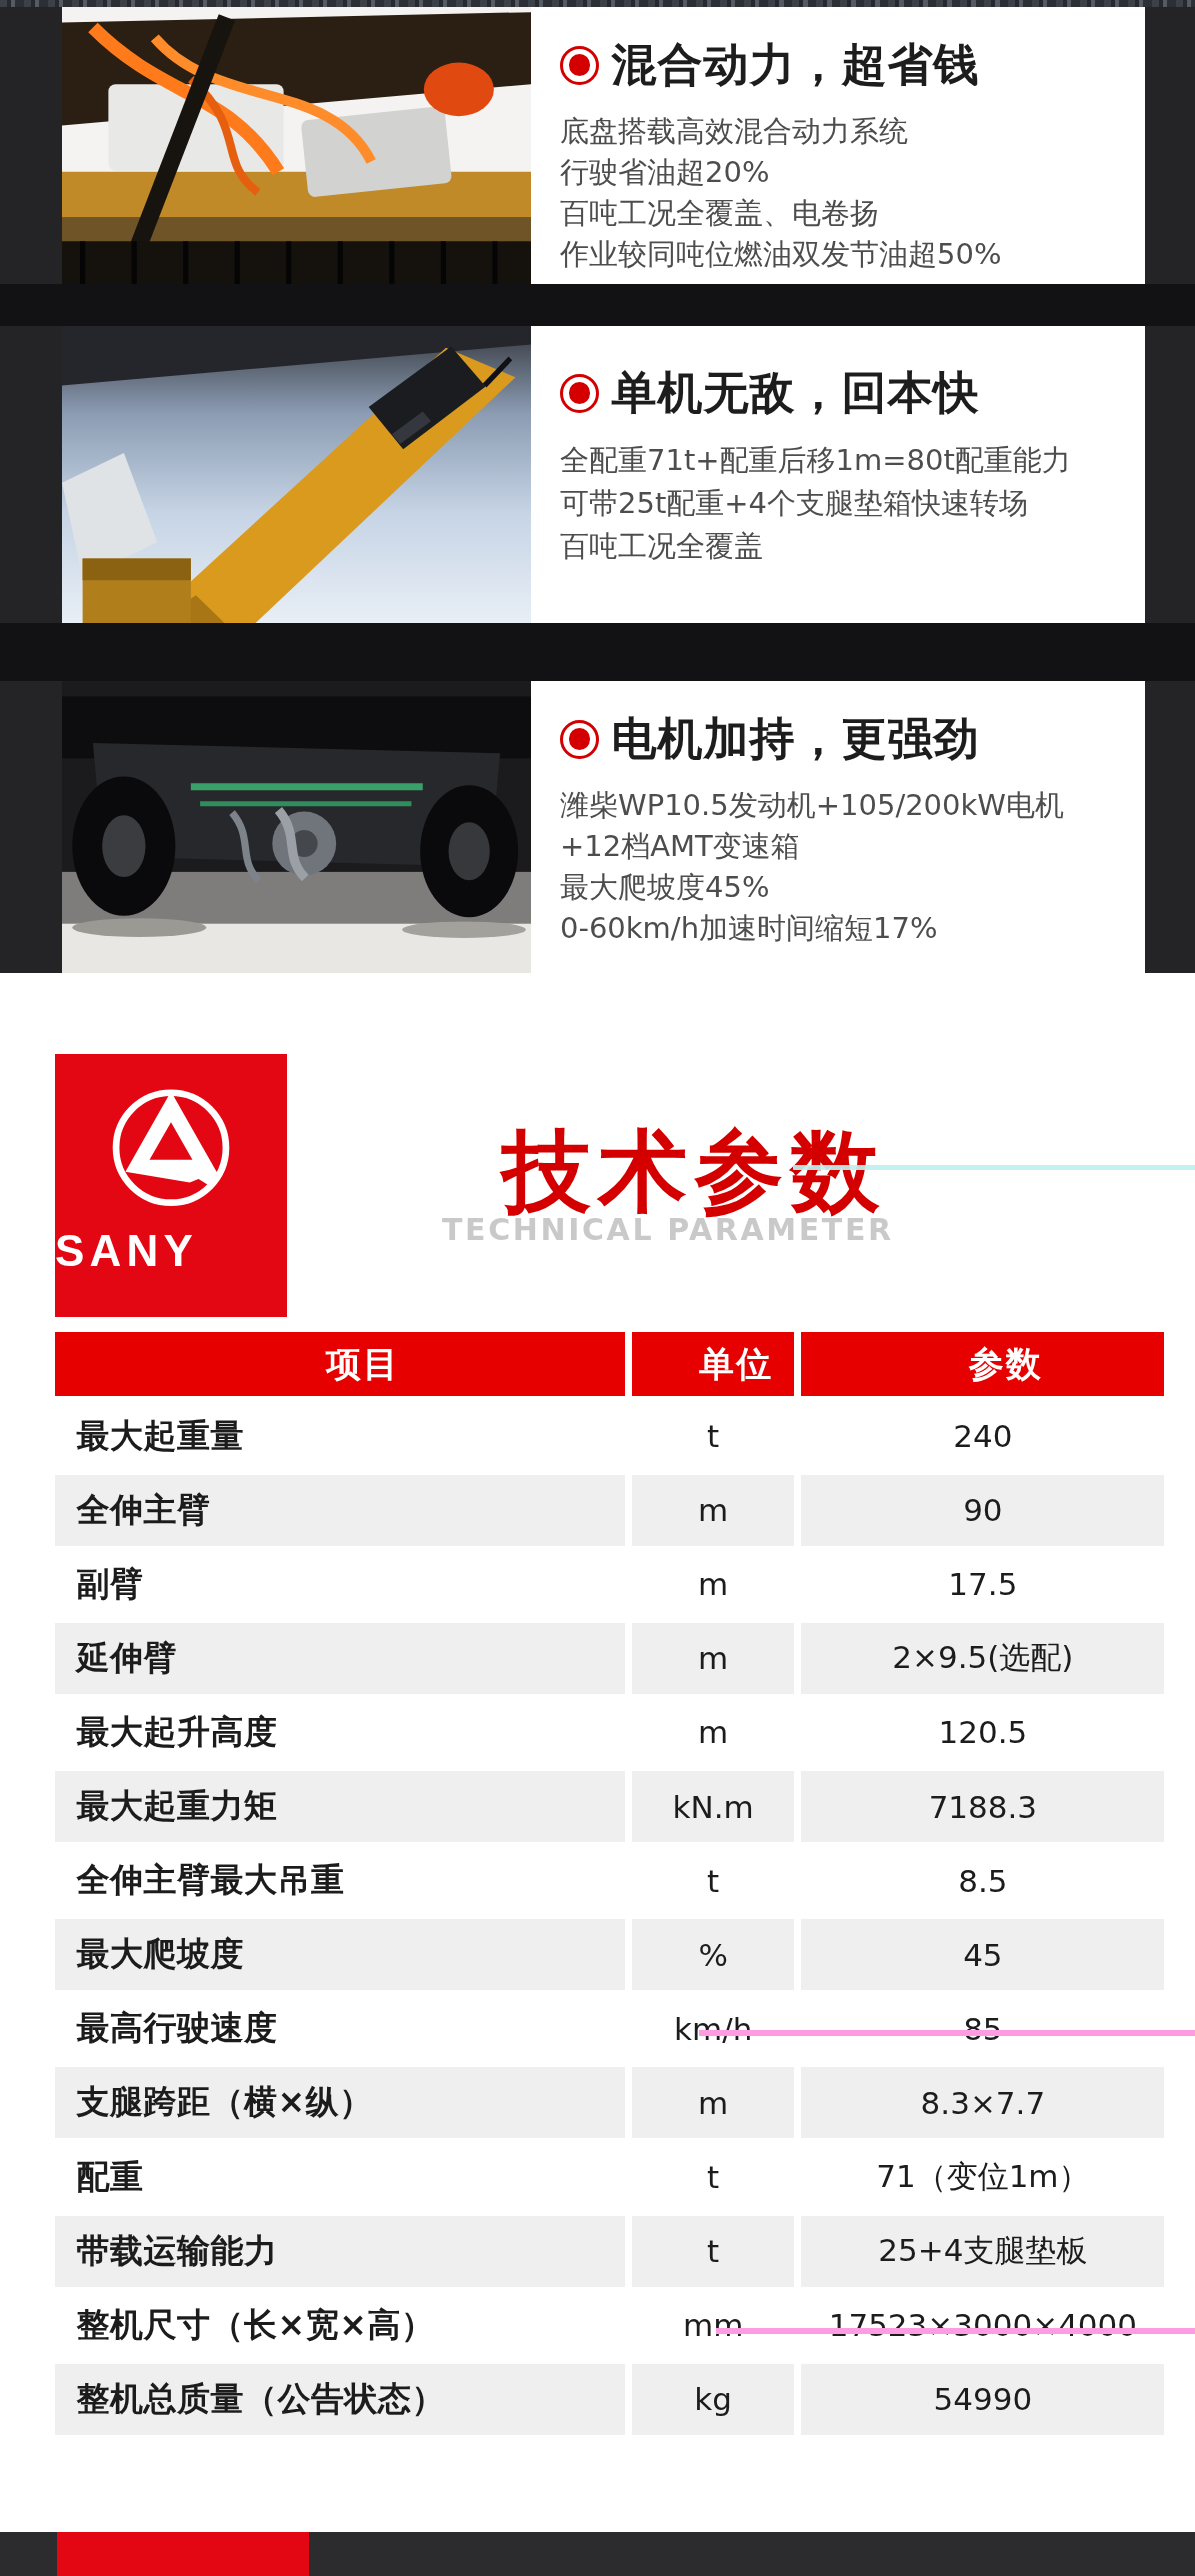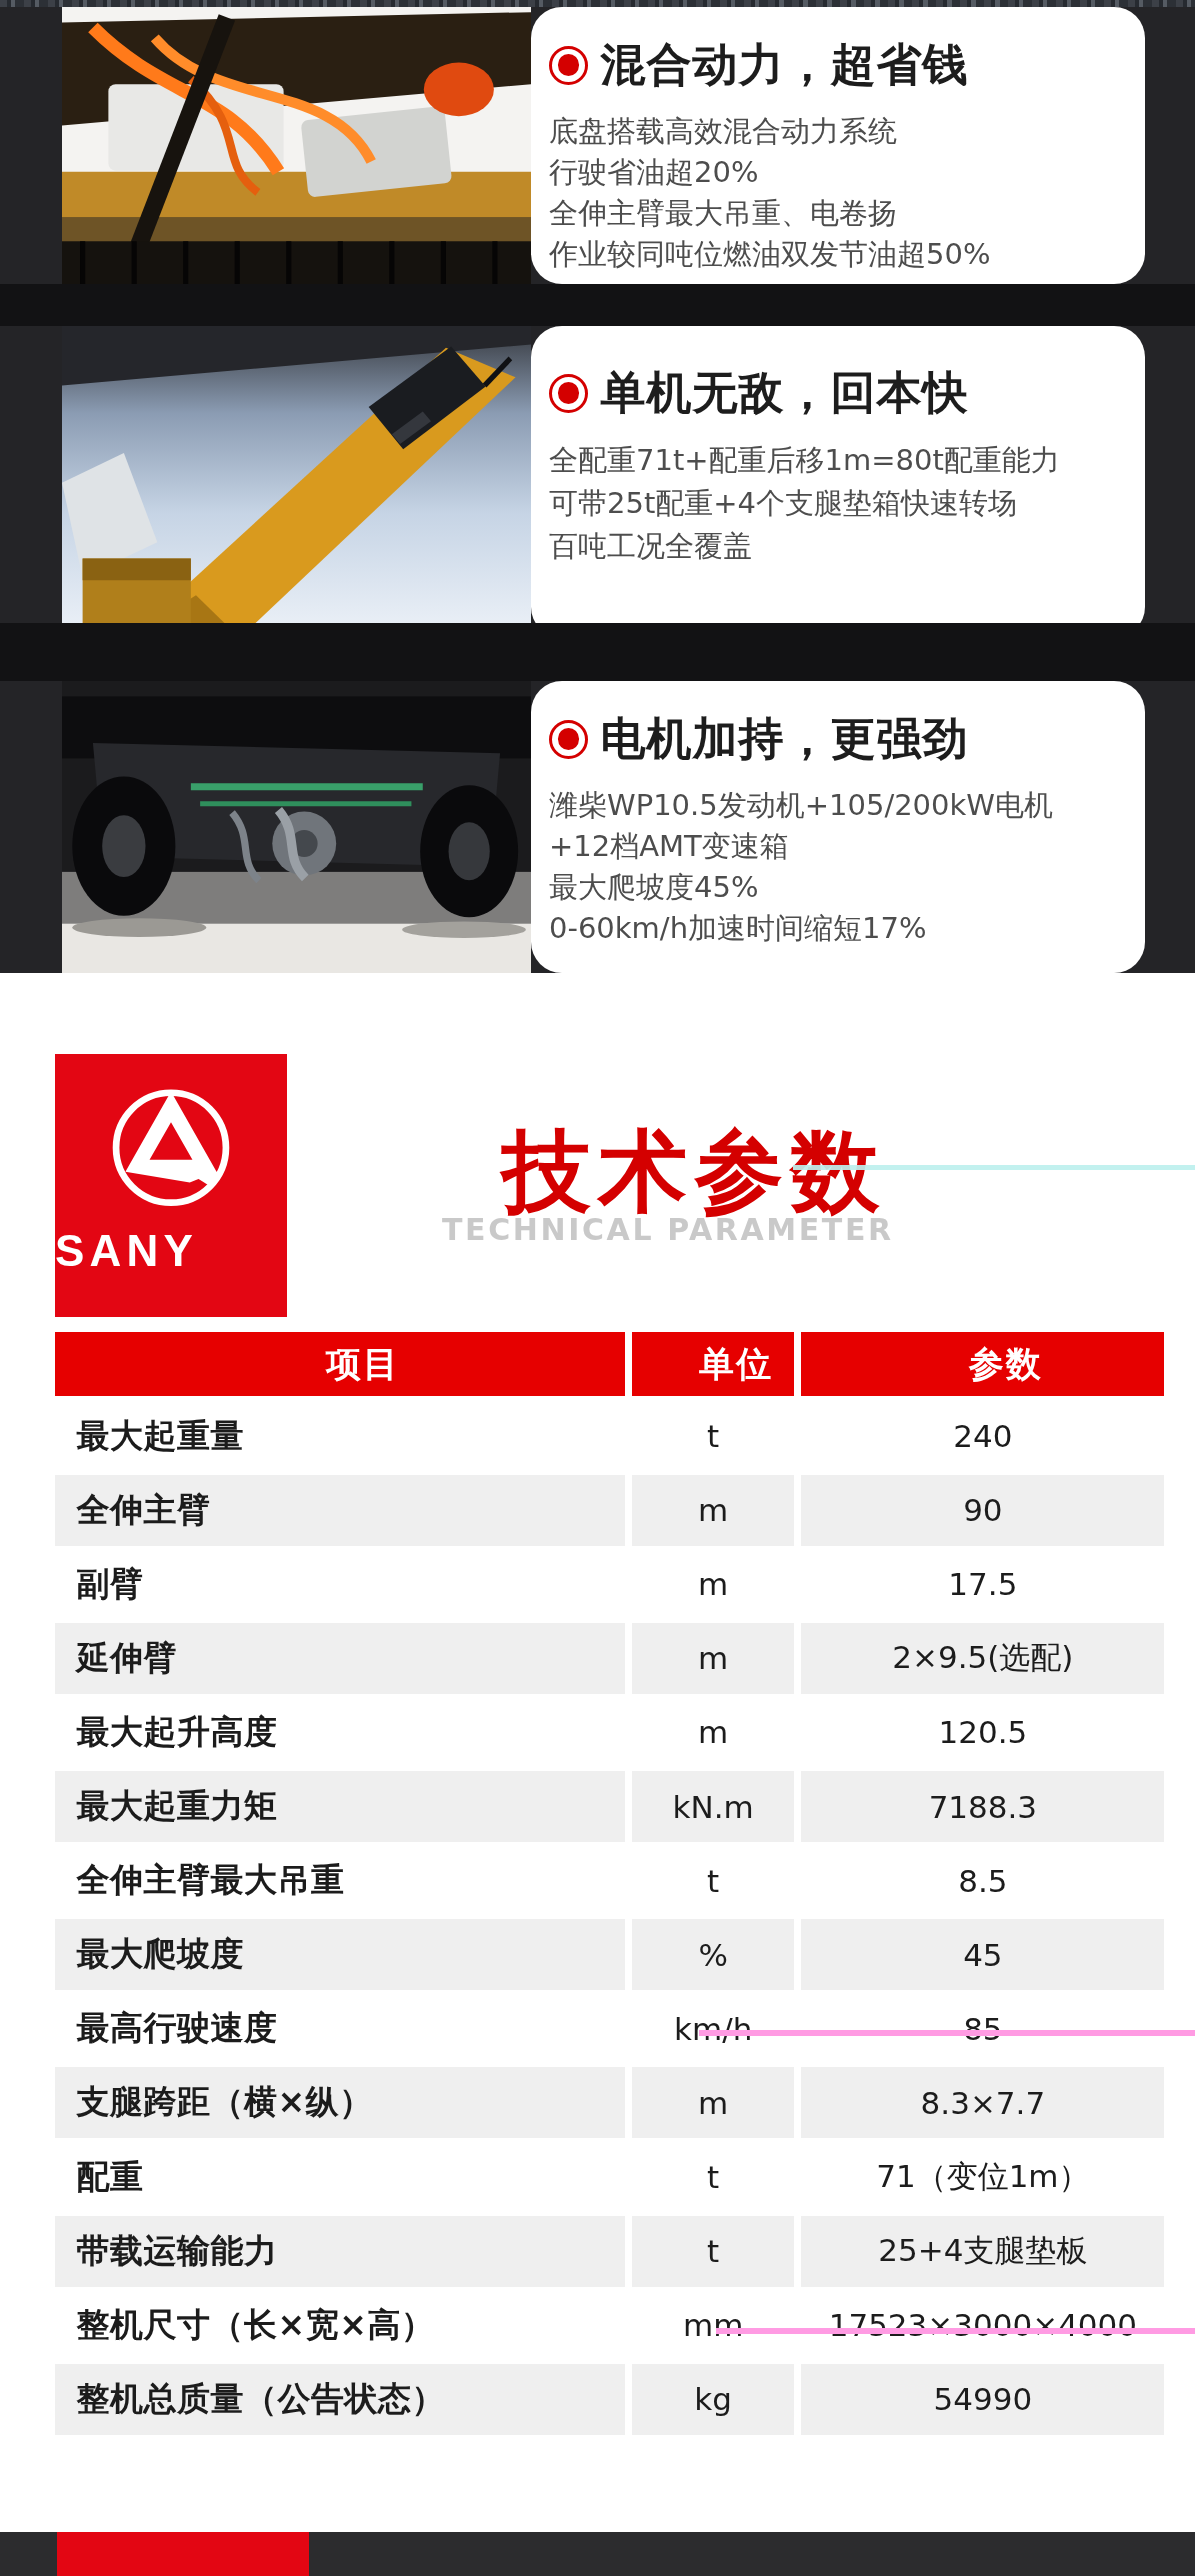--- a/index.html
+++ b/index.html
@@ -19,21 +19,21 @@
   #feat1{top:7.2px; height:277px;}
   #feat2{top:326px; height:312px;}
   #feat3{top:681px; height:292px;}
   .sep{position:absolute; left:0; width:1195px; background:var(--sep-dark,#121214);}
   #sep1{top:284px; height:42px;}
   #sep2{top:623px; height:58px;}
   .photo{position:absolute; left:62px; top:0; width:469px; height:100%; overflow:hidden;}
   .photo svg{display:block; width:100%; height:100%;}
   .card{
     position:absolute; left:531px; top:0; bottom:0; width:614px;
-    background:#fff; padding:24px 28px 0 18px; overflow:hidden;border-radius:31px;
+    background:#fff; padding:24px 28px 0 29px; overflow:hidden;
   }
   .title-row{display:flex; align-items:center; gap:12.4px; margin:4.1px 0 15.5px 0;}
   .bullet{
     width:39px; height:39px; border:3.6px solid var(--accent-red,#d40000);
     border-radius:50%; position:relative; flex:0 0 auto;
   }
   .bullet::after{
     content:""; position:absolute; inset:0; margin:auto;
     width:21.6px; height:21.6px; border-radius:50%; background:var(--accent-red,#d40000);
   }
@@ -121,21 +121,21 @@
         </g>
       </svg>
     </div>
     <div class="card">
       <div class="title-row">
         <span class="bullet"></span>
         <h2>混合动力，超省钱</h2>
       </div>
       <p>底盘搭载高效混合动力系统</p>
       <p>行驶省油超20%</p>
-      <p>全伸主臂最大吊重、电卷扬</p>
+      <p>百吨工况全覆盖、电卷扬</p>
       <p>作业较同吨位燃油双发节油超50%</p>
     </div>
   </section>
 
   <div class="sep" id="sep1"></div>
 
   <section class="feature" id="feat2">
     <div class="photo">
       <svg viewBox="0 0 910 577" preserveAspectRatio="none" aria-hidden="true">
         <defs>

